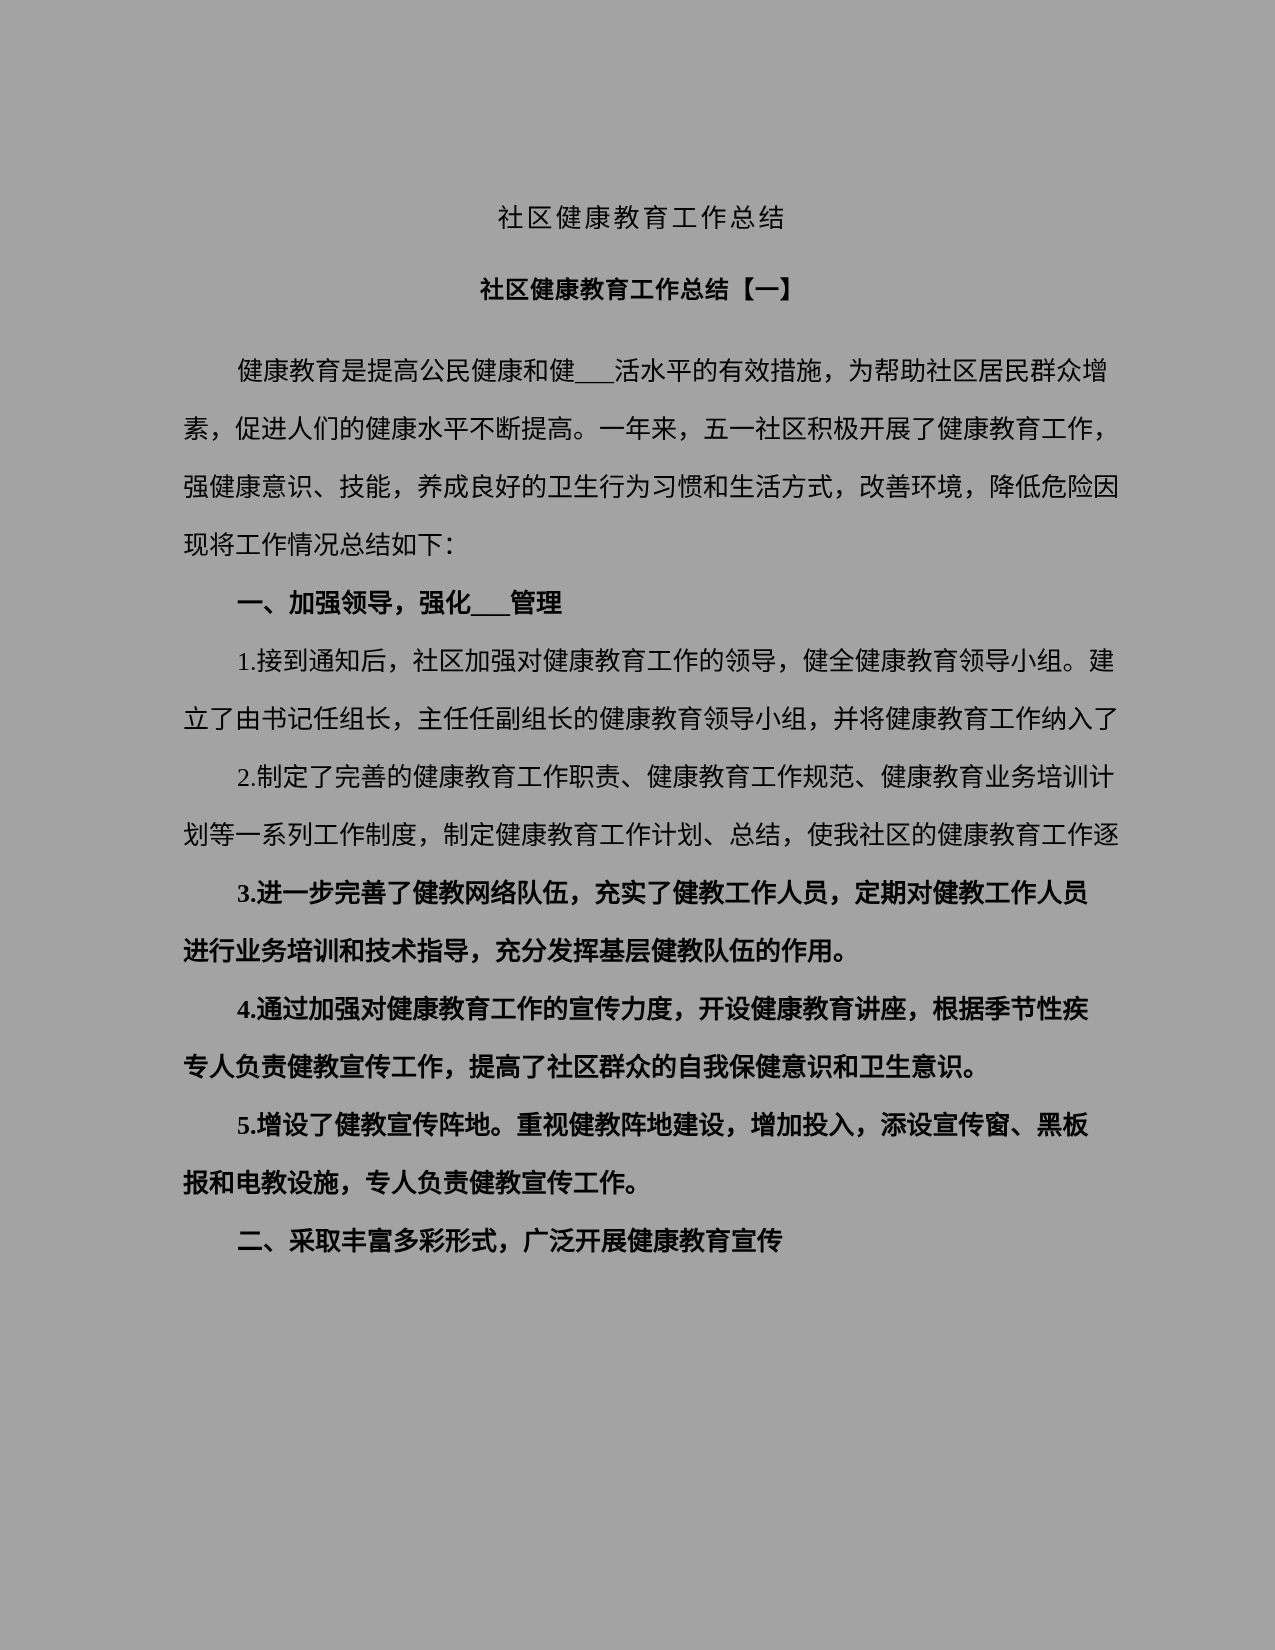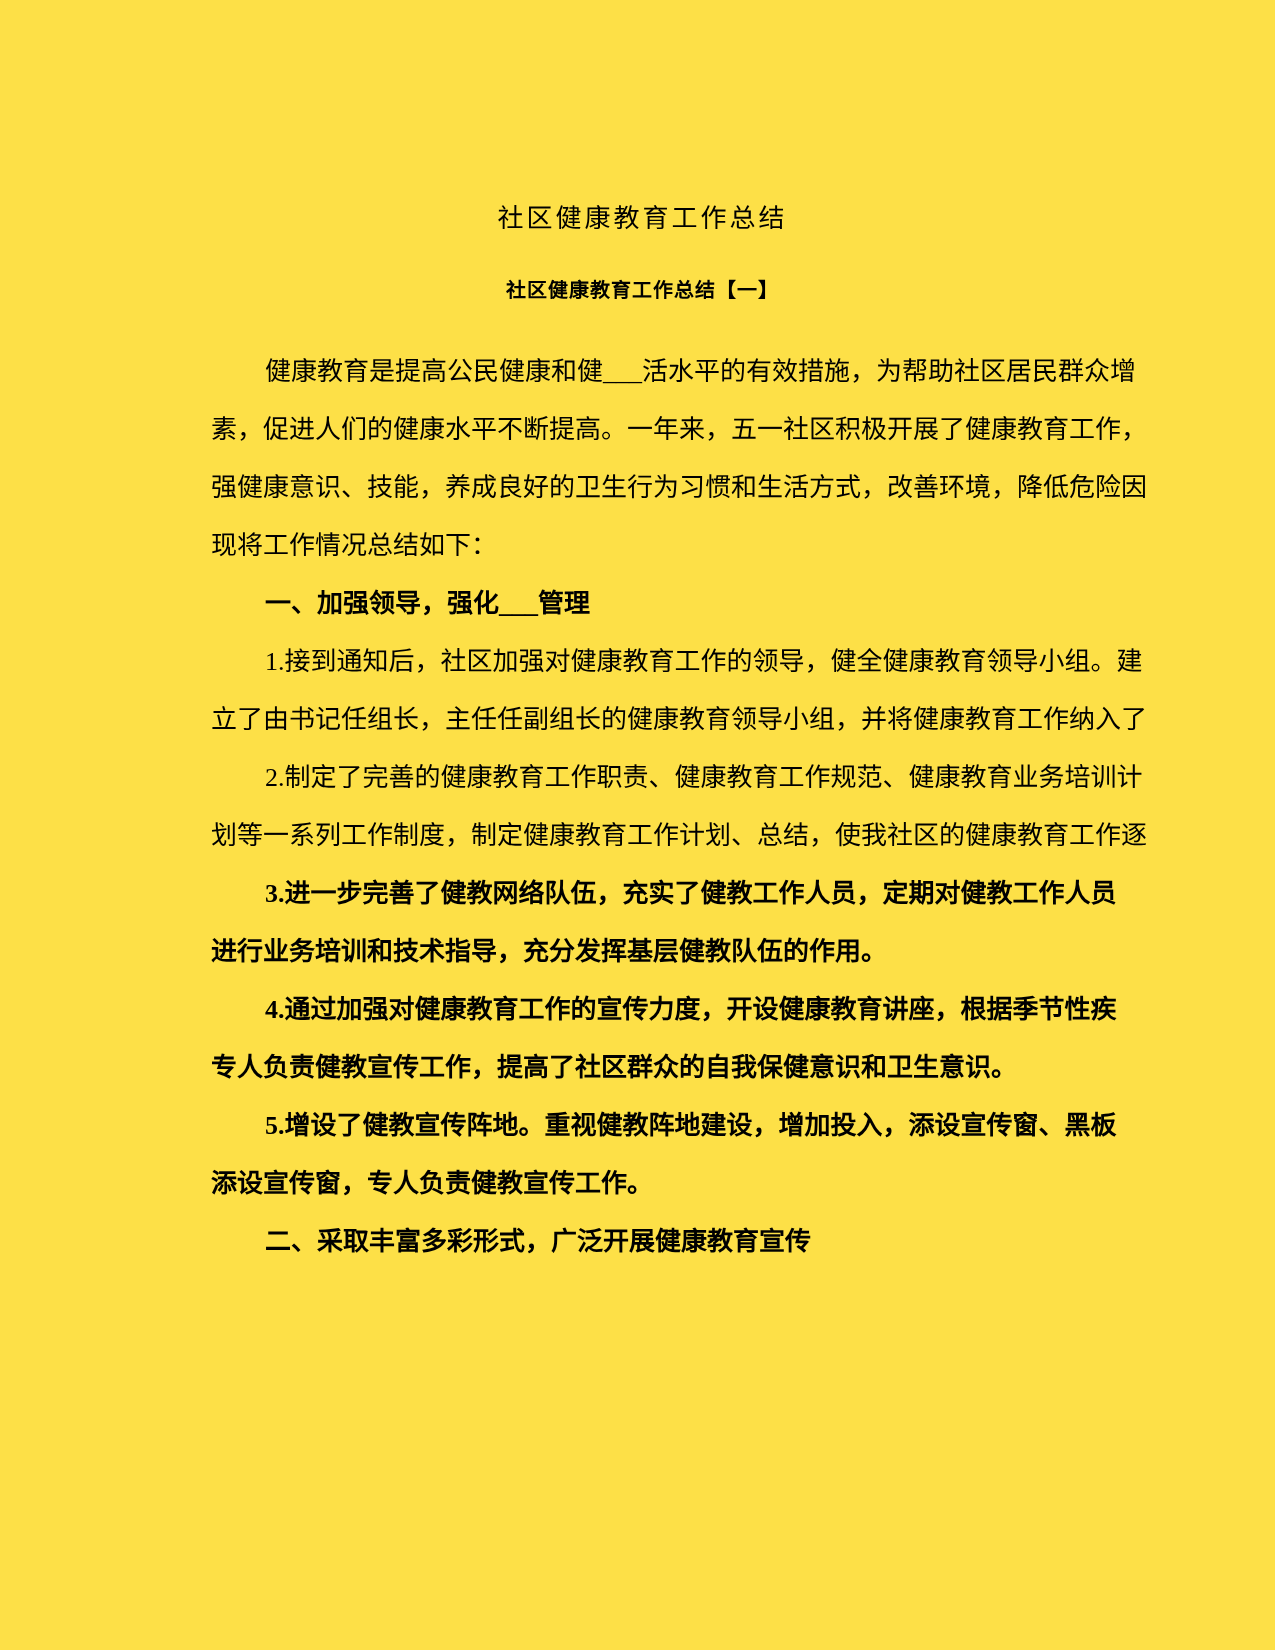--- a/index.html
+++ b/index.html
@@ -5,21 +5,21 @@
   html, body {
     margin: 0;
     padding: 0;
     background: #e8e8e8;
   }
   .page {
     position: relative;
     width: 1275px;
     height: 1650px;
     margin: 0 auto;
-    background: #fde047;
+    background: #a3a3a3;
     overflow: hidden;
     font-family: "Liberation Serif", "DejaVu Serif", serif;
     color: #000000;
   }
   .content {
     position: absolute;
     left: 183px;
     top: 0;
     width: 919px;
     padding-top: 202px;
@@ -28,37 +28,36 @@
     margin: 0;
     font-size: 26px;
     font-weight: 400;
     line-height: 34px;
     text-align: center;
     letter-spacing: 3px;
     white-space: nowrap;
   }
   .doc-subtitle {
     margin: 36px 0 0 0;
-    font-size: 20px;
+    font-size: 24px;
     font-weight: 700;
     line-height: 36px;
     text-align: center;
     letter-spacing: 1px;
     white-space: nowrap;
   }
   .doc-body {
     margin-top: 35px;
   }
   .line {
     font-size: 26px;
     line-height: 58px;
     letter-spacing: 0px;
     white-space: nowrap;
     text-align: left;
-    margin-left: 28px;
   }
   .line.indent {
     padding-left: 54px;
   }
   .line.bold {
     font-weight: 700;
   }
 </style>
 </head>
 <body>
@@ -75,17 +74,17 @@
         <div class="line indent bold">一、加强领导，强化___管理</div>
         <div class="line indent">1.接到通知后，社区加强对健康教育工作的领导，健全健康教育领导小组。建</div>
         <div class="line">立了由书记任组长，主任任副组长的健康教育领导小组，并将健康教育工作纳入了</div>
         <div class="line indent">2.制定了完善的健康教育工作职责、健康教育工作规范、健康教育业务培训计</div>
         <div class="line">划等一系列工作制度，制定健康教育工作计划、总结，使我社区的健康教育工作逐</div>
         <div class="line indent bold">3.进一步完善了健教网络队伍，充实了健教工作人员，定期对健教工作人员</div>
         <div class="line bold">进行业务培训和技术指导，充分发挥基层健教队伍的作用。</div>
         <div class="line indent bold">4.通过加强对健康教育工作的宣传力度，开设健康教育讲座，根据季节性疾</div>
         <div class="line bold">专人负责健教宣传工作，提高了社区群众的自我保健意识和卫生意识。</div>
         <div class="line indent bold">5.增设了健教宣传阵地。重视健教阵地建设，增加投入，添设宣传窗、黑板</div>
-        <div class="line bold">添设宣传窗，专人负责健教宣传工作。</div>
+        <div class="line bold">报和电教设施，专人负责健教宣传工作。</div>
         <div class="line indent bold">二、采取丰富多彩形式，广泛开展健康教育宣传</div>
       </div>
   </div>
 </div>
 
 </body></html>

